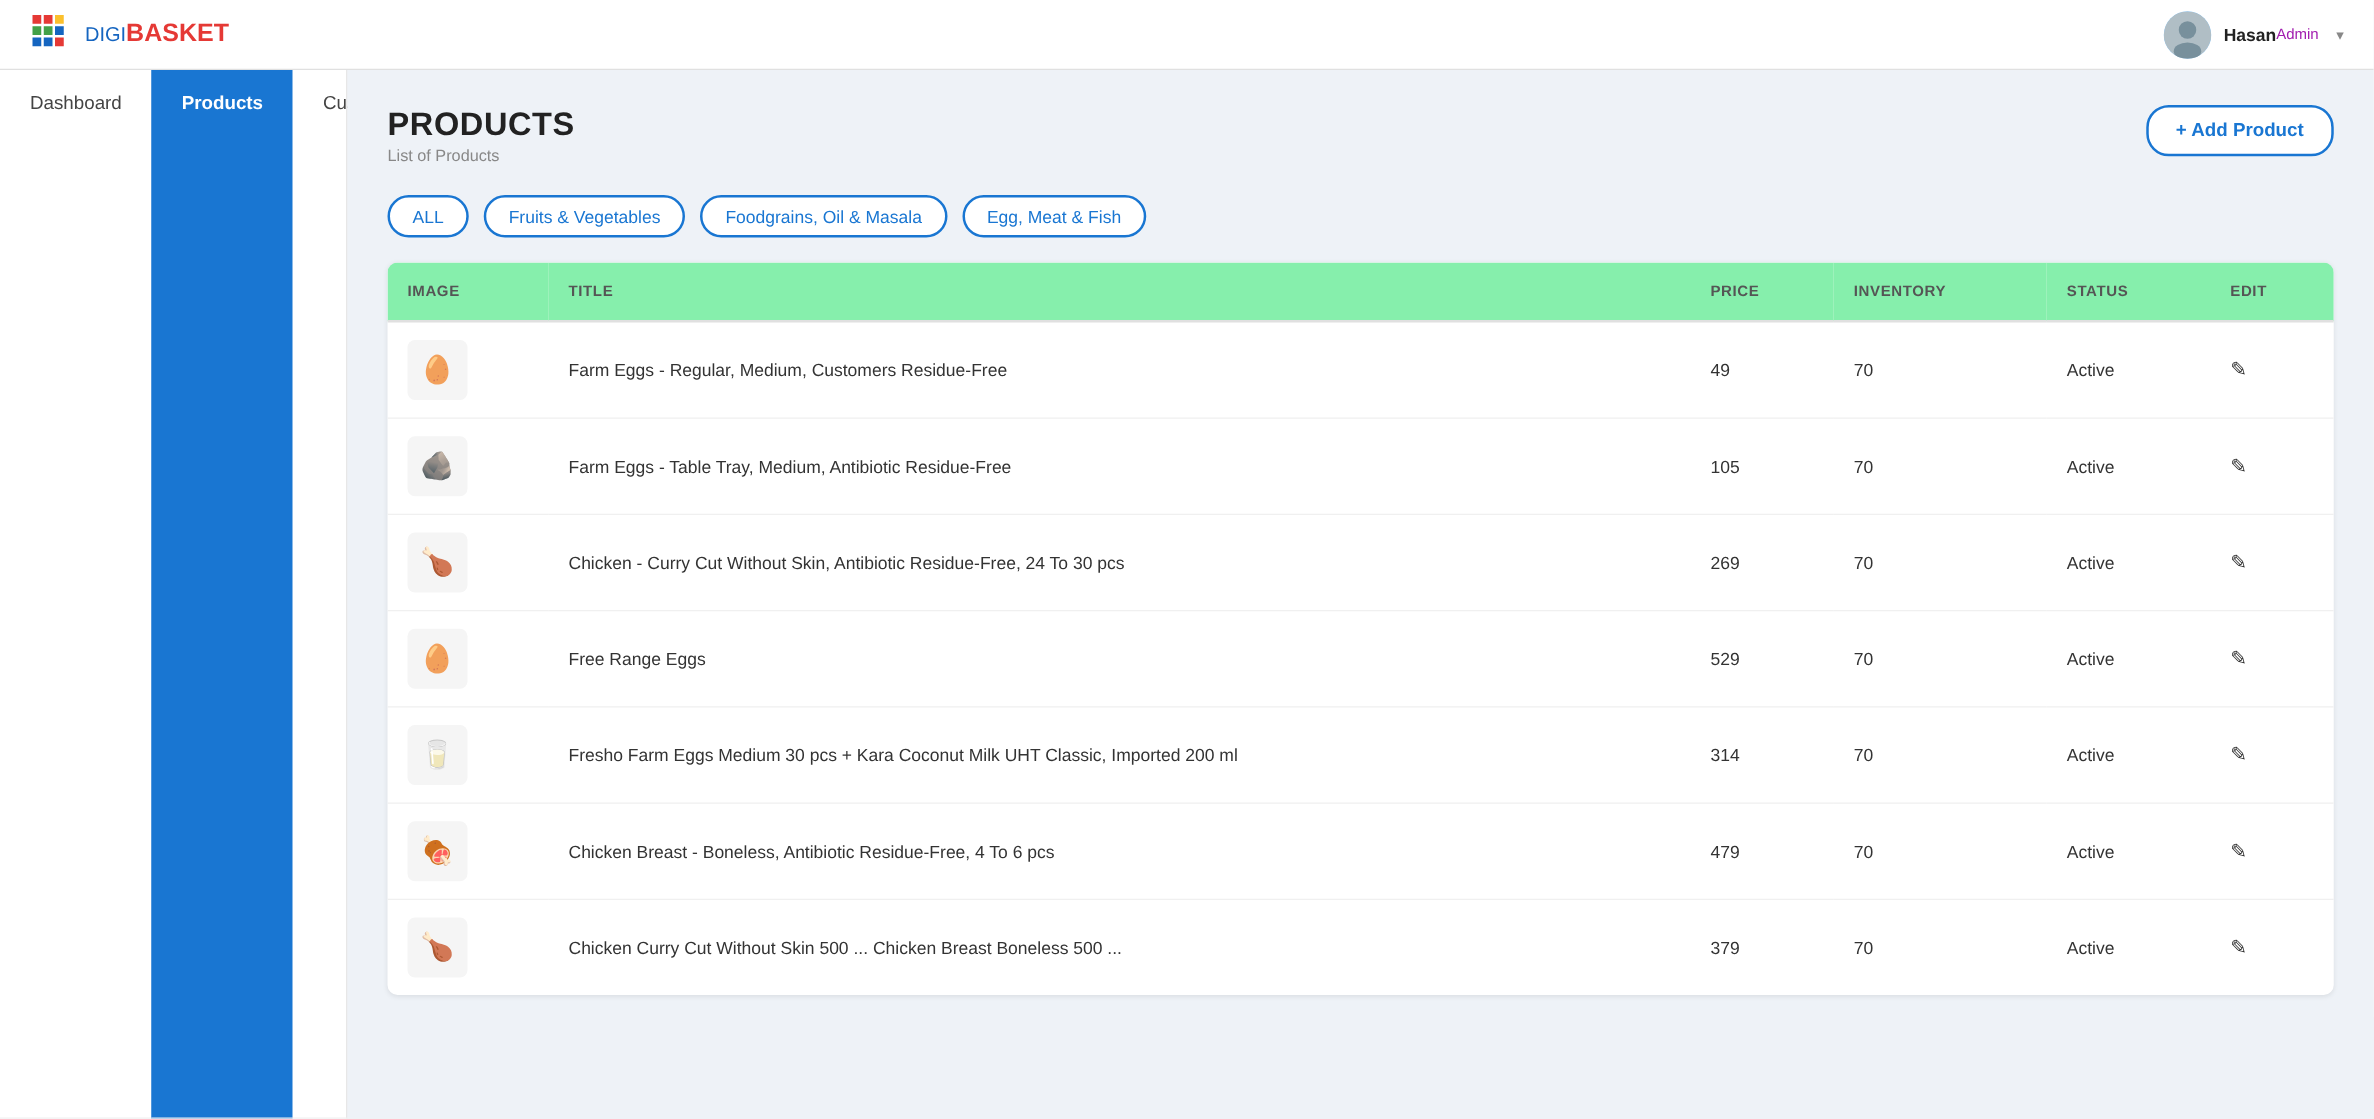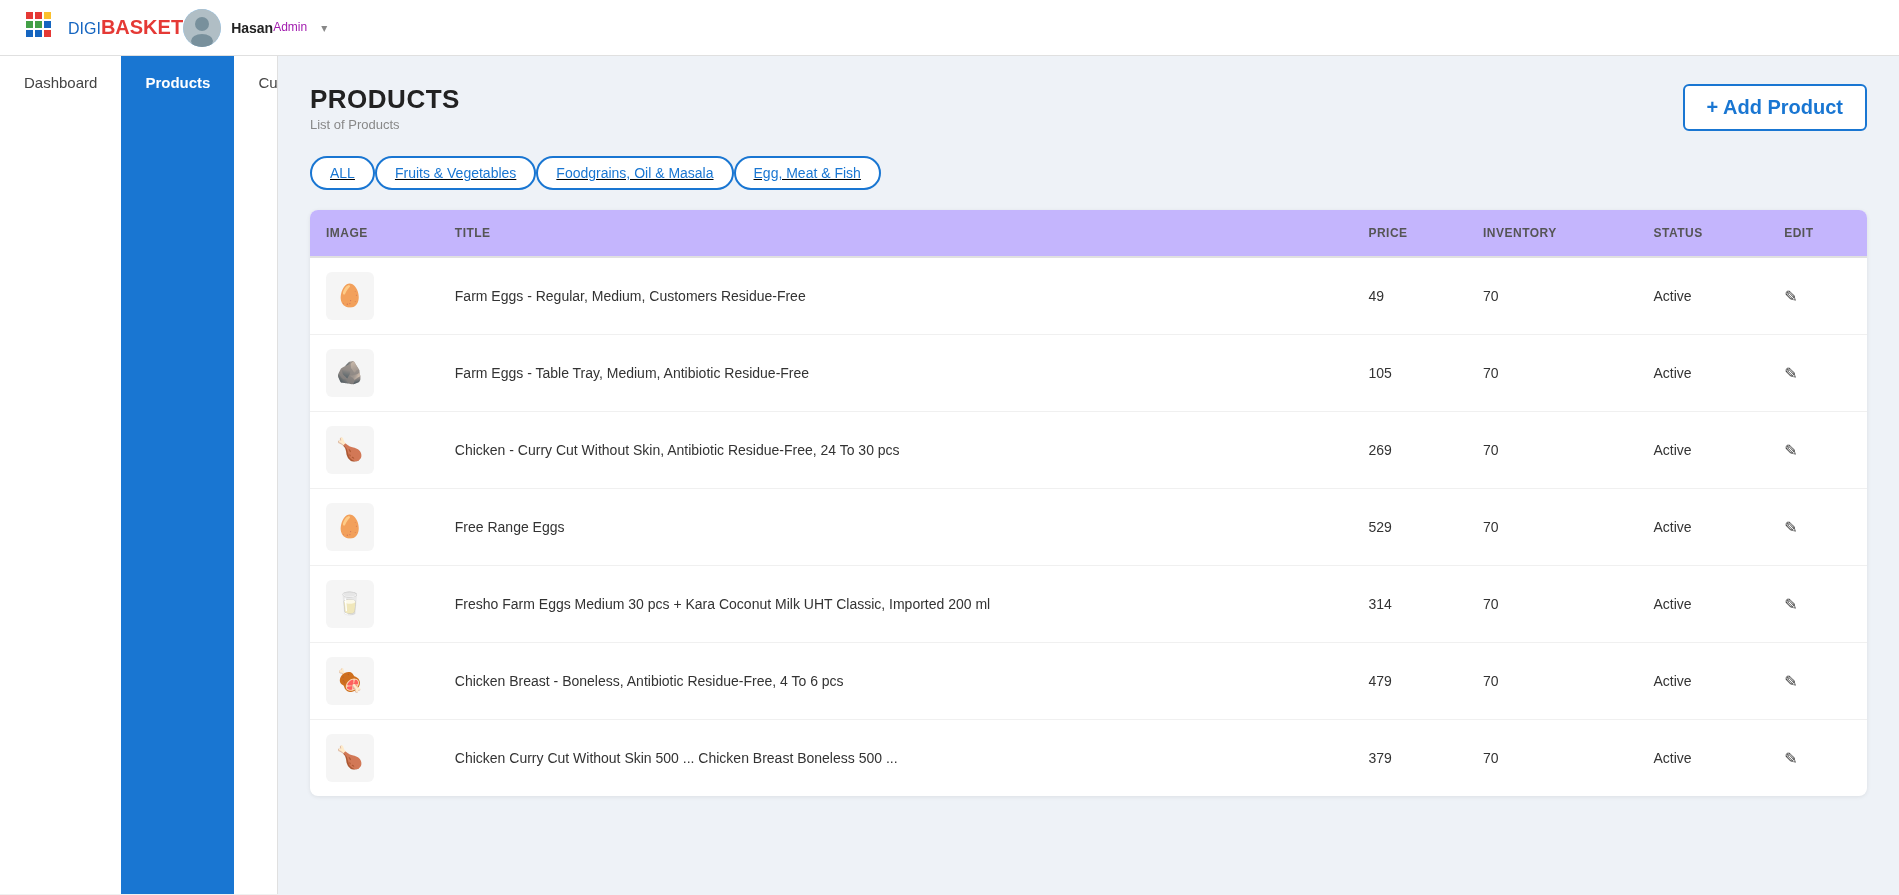--- a/index.html
+++ b/index.html
@@ -4,20 +4,21 @@
   <style>
     * { box-sizing: border-box; margin: 0; padding: 0; }
     body { font-family: Arial, sans-serif; background: #f0f4f8; display: flex; flex-direction: column; height: 100vh; overflow: hidden; }
 
     
     .top-header {
       background: #fff;
       height: 56px;
       display: flex;
       align-items: center;
+      justify-content: space-between;
       padding: 0 24px;
       border-bottom: 1px solid #e0e0e0;
       flex-shrink: 0;
       z-index: 10;
     }
     .logo-area {
       display: flex;
       align-items: center;
       gap: 8px;
     }
@@ -102,35 +103,35 @@
     .page-subtitle {
       font-size: 13px;
       color: #888;
       margin-top: 2px;
     }
     .add-product-btn {
       background: #fff;
       border: 2px solid #1976d2;
       color: #1976d2;
       padding: 10px 22px;
-      font-size: 20px;
+      font-size: 15px;
       font-weight: 600;
-      border-radius: 6px;
+      border-radius: 18px;
       cursor: pointer;
       display: flex;
       align-items: center;
       gap: 6px;
     }
 
     
     .filter-tabs {
       display: flex;
+      gap: 12px;
       margin-bottom: 20px;
       flex-wrap: wrap;
-      text-decoration: underline;
     }
     .filter-tab {
       border: 2px solid #1976d2;
       background: #fff;
       color: #1976d2;
       padding: 7px 18px;
       border-radius: 20px;
       font-size: 14px;
       cursor: pointer;
       font-weight: 500;
@@ -141,21 +142,21 @@
       background: #fff;
       border-radius: 8px;
       overflow: hidden;
       box-shadow: 0 1px 4px rgba(0,0,0,0.08);
     }
     table {
       width: 100%;
       border-collapse: collapse;
     }
     thead tr {
-      background: #c4b5fd;
+      background: #86efac;
       border-bottom: 2px solid #e0e0e0;
     }
     th {
       padding: 16px 16px;
       text-align: left;
       font-size: 12px;
       font-weight: 700;
       color: #555;
       letter-spacing: 0.5px;
       text-transform: uppercase;

